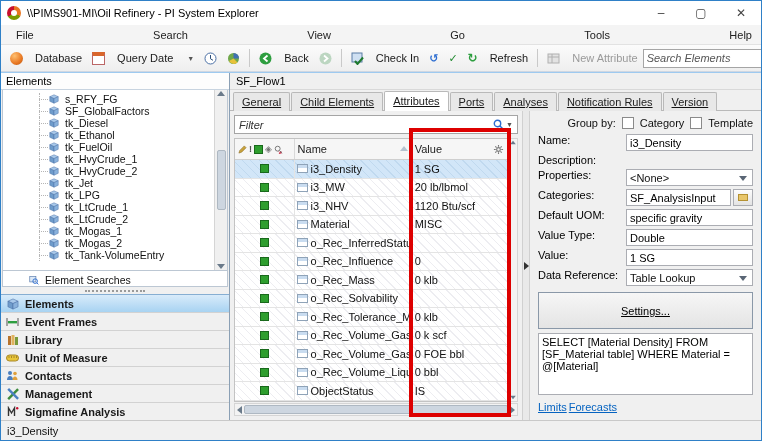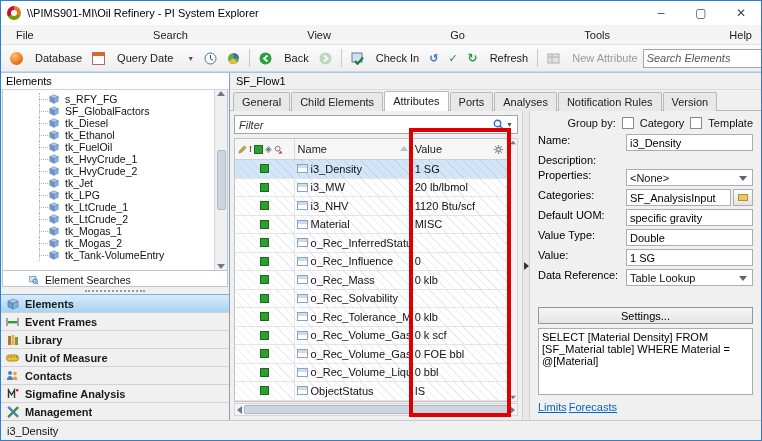--- a/index.html
+++ b/index.html
@@ -56,21 +56,21 @@
   .splitter-h { height:7px; display:flex; align-items:center; justify-content:center; flex:none; }
   .splitter-dots { width:60px; border-top:2px dotted #9a9a9a; }
   .nav-stack { flex:none; }
   .nav-item { height:18px; display:flex; align-items:center; gap:6px; padding-left:5px; border-top:1px solid #d2d2d2; background:#f0f0f0; font-weight:bold; color:#1a1a1a; }
   .nav-item.active { background:linear-gradient(#d8ebfa,#a8d3f2); border-top:1px solid #86aed2; }
   .nav-ico { width:13px; height:13px; flex:none; display:flex; align-items:center; justify-content:center; }
 
   
   .right-col { flex:1; display:flex; flex-direction:column; min-width:0; }
   .element-header { height:17px; background:#f0f0f0; border-bottom:1px solid #d9d9d9; padding:2px 6px; color:#000; flex:none; }
-  .tabs { height:21px; display:flex; align-items:flex-end; background:#f0f0f0; border-bottom:1px solid #b9b9b9; padding-left:3px; flex:none; }
+  .tabs { height:21px; display:flex; align-items:flex-end; background:#f0f0f0; border-bottom:1px solid #b9b9b9; padding-left:3px; flex:none;text-decoration:underline; }
   .tab { padding:3px 8px 3px; border:1px solid #b9b9b9; border-bottom:none; background:#e8e8e8; margin-right:1px; color:#222; border-radius:2px 2px 0 0; position:relative; top:1px; }
   .tab.active { background:#fff; font-weight:normal; padding-bottom:4px; top:1px; z-index:2; }
   .tab-content { flex:1; display:flex; min-height:0; background:#f0f0f0; }
 
   
   .attr-panel { width:292px; flex:none; padding:4px; position:relative; display:flex; flex-direction:column; }
   .filter-box { height:19px; border:1px solid #a5a5a5; background:#fff; display:flex; align-items:center; padding:0 4px; margin-bottom:4px; flex:none; }
   .filter-box input { border:none; outline:none; flex:1; font:italic 11px "Liberation Sans",sans-serif; min-width:0; }
   .filter-box input::placeholder { color:#333; font-style:italic; }
   .grid-zone { flex:1; display:flex; min-height:0; }
@@ -105,21 +105,21 @@
   .details { flex:1; padding:4px 8px 4px 8px; display:flex; flex-direction:column; min-width:0; }
   .groupby { display:flex; justify-content:flex-end; align-items:center; gap:6px; height:16px; margin-bottom:3px; flex:none; }
   .chk { width:12px; height:12px; border:1px solid #8a8a8a; background:#fff; flex:none; }
   .frow { display:flex; align-items:flex-start; margin-bottom:3px; flex:none; }
   .flabel { width:88px; flex:none; color:#000; }
   .fctl { flex:1; height:17px; border:1px solid #abadb3; background:#fff; display:flex; align-items:center; padding:0 3px; min-width:0; position:relative; }
   .fctl input { border:none; outline:none; width:100%; font:11px "Liberation Sans",sans-serif; background:transparent; }
   .combo::after { content:""; position:absolute; right:5px; top:6px; width:0; height:0; border-left:4px solid transparent; border-right:4px solid transparent; border-top:5px solid #5a6675; }
   .browse-btn { width:20px; height:17px; flex:none; margin-left:2px; border:1px solid #abadb3; background:linear-gradient(#fdfdfd,#e3e3e3); display:flex; align-items:center; justify-content:center; }
   .folder { width:10px; height:7px; background:#e8c66a; border:1px solid #b59233; }
-  .settings-btn { height:17px; margin:18px 0 4px; border:1px solid #8a98a8; background:linear-gradient(#f6f6f6,#e4e4e4); display:flex; align-items:center; justify-content:center; color:#000; flex:none; }
+  .settings-btn { height:37px; margin:3px 0 4px; border:1px solid #8a98a8; background:linear-gradient(#f6f6f6,#e4e4e4); display:flex; align-items:center; justify-content:center; color:#000; flex:none;text-decoration:underline; }
   .sql-box { flex:1; border:1px solid #abadb3; background:#fff; padding:2px 3px; font:11px "Liberation Sans",sans-serif; resize:none; outline:none; overflow:hidden; min-height:0; }
   .links { height:18px; display:flex; gap:2px; align-items:center; margin-top:3px; flex:none; }
   .link { color:#0563c1; text-decoration:underline; }
 
   
   .statusbar { height:20px; background:#f0f0f0; border-top:1px solid #c9c9c9; display:flex; align-items:center; padding:0 6px; flex:none; }
 </style>
 </head>
 <body>
 
@@ -413,35 +413,35 @@
                 <circle cx="4" cy="3" r="2" fill="#4a7fc0"></circle>
                 <path d="M1 10c0-2.5 1.4-4 3-4s3 1.5 3 4z" fill="#4a7fc0"></path>
                 <circle cx="9" cy="3.5" r="1.8" fill="#e0a03c"></circle>
                 <path d="M6.5 10c0-2.2 1.2-3.6 2.5-3.6s2.5 1.4 2.5 3.6z" fill="#e0a03c"></path>
               </svg>
             </span>
           <span>Contacts</span>
         </div>
         <div class="nav-item">
           <span class="nav-ico">
+              <svg width="12" height="12" viewBox="0 0 12 12">
+                <rect x="5" y="-1" width="2.4" height="14" fill="#3c8a3c" transform="rotate(45 6 6)"></rect>
+                <rect x="5" y="-1" width="2.4" height="14" fill="#4a7fc0" transform="rotate(-45 6 6)"></rect>
+              </svg>
+            </span>
+          <span>Management</span>
+        </div>
+        <div class="nav-item">
+          <span class="nav-ico">
               <svg width="12" height="11" viewBox="0 0 12 11">
                 <path d="M1.5 10V2l3 5 3-5v8" stroke="#333" stroke-width="1.4" fill="none"></path>
                 <circle cx="10.2" cy="2.2" r="1.2" fill="#c8102e"></circle>
               </svg>
             </span>
           <span>Sigmafine Analysis</span>
-        </div>
-        <div class="nav-item">
-          <span class="nav-ico">
-              <svg width="12" height="12" viewBox="0 0 12 12">
-                <rect x="5" y="-1" width="2.4" height="14" fill="#3c8a3c" transform="rotate(45 6 6)"></rect>
-                <rect x="5" y="-1" width="2.4" height="14" fill="#4a7fc0" transform="rotate(-45 6 6)"></rect>
-              </svg>
-            </span>
-          <span>Management</span>
         </div>
       </div>
     </div>
 
     <div class="right-col">
       <div class="element-header">SF_Flow1</div>
       <div class="tabs">
 
       <span class="tab">General</span>
           <span class="tab">Child Elements</span>

